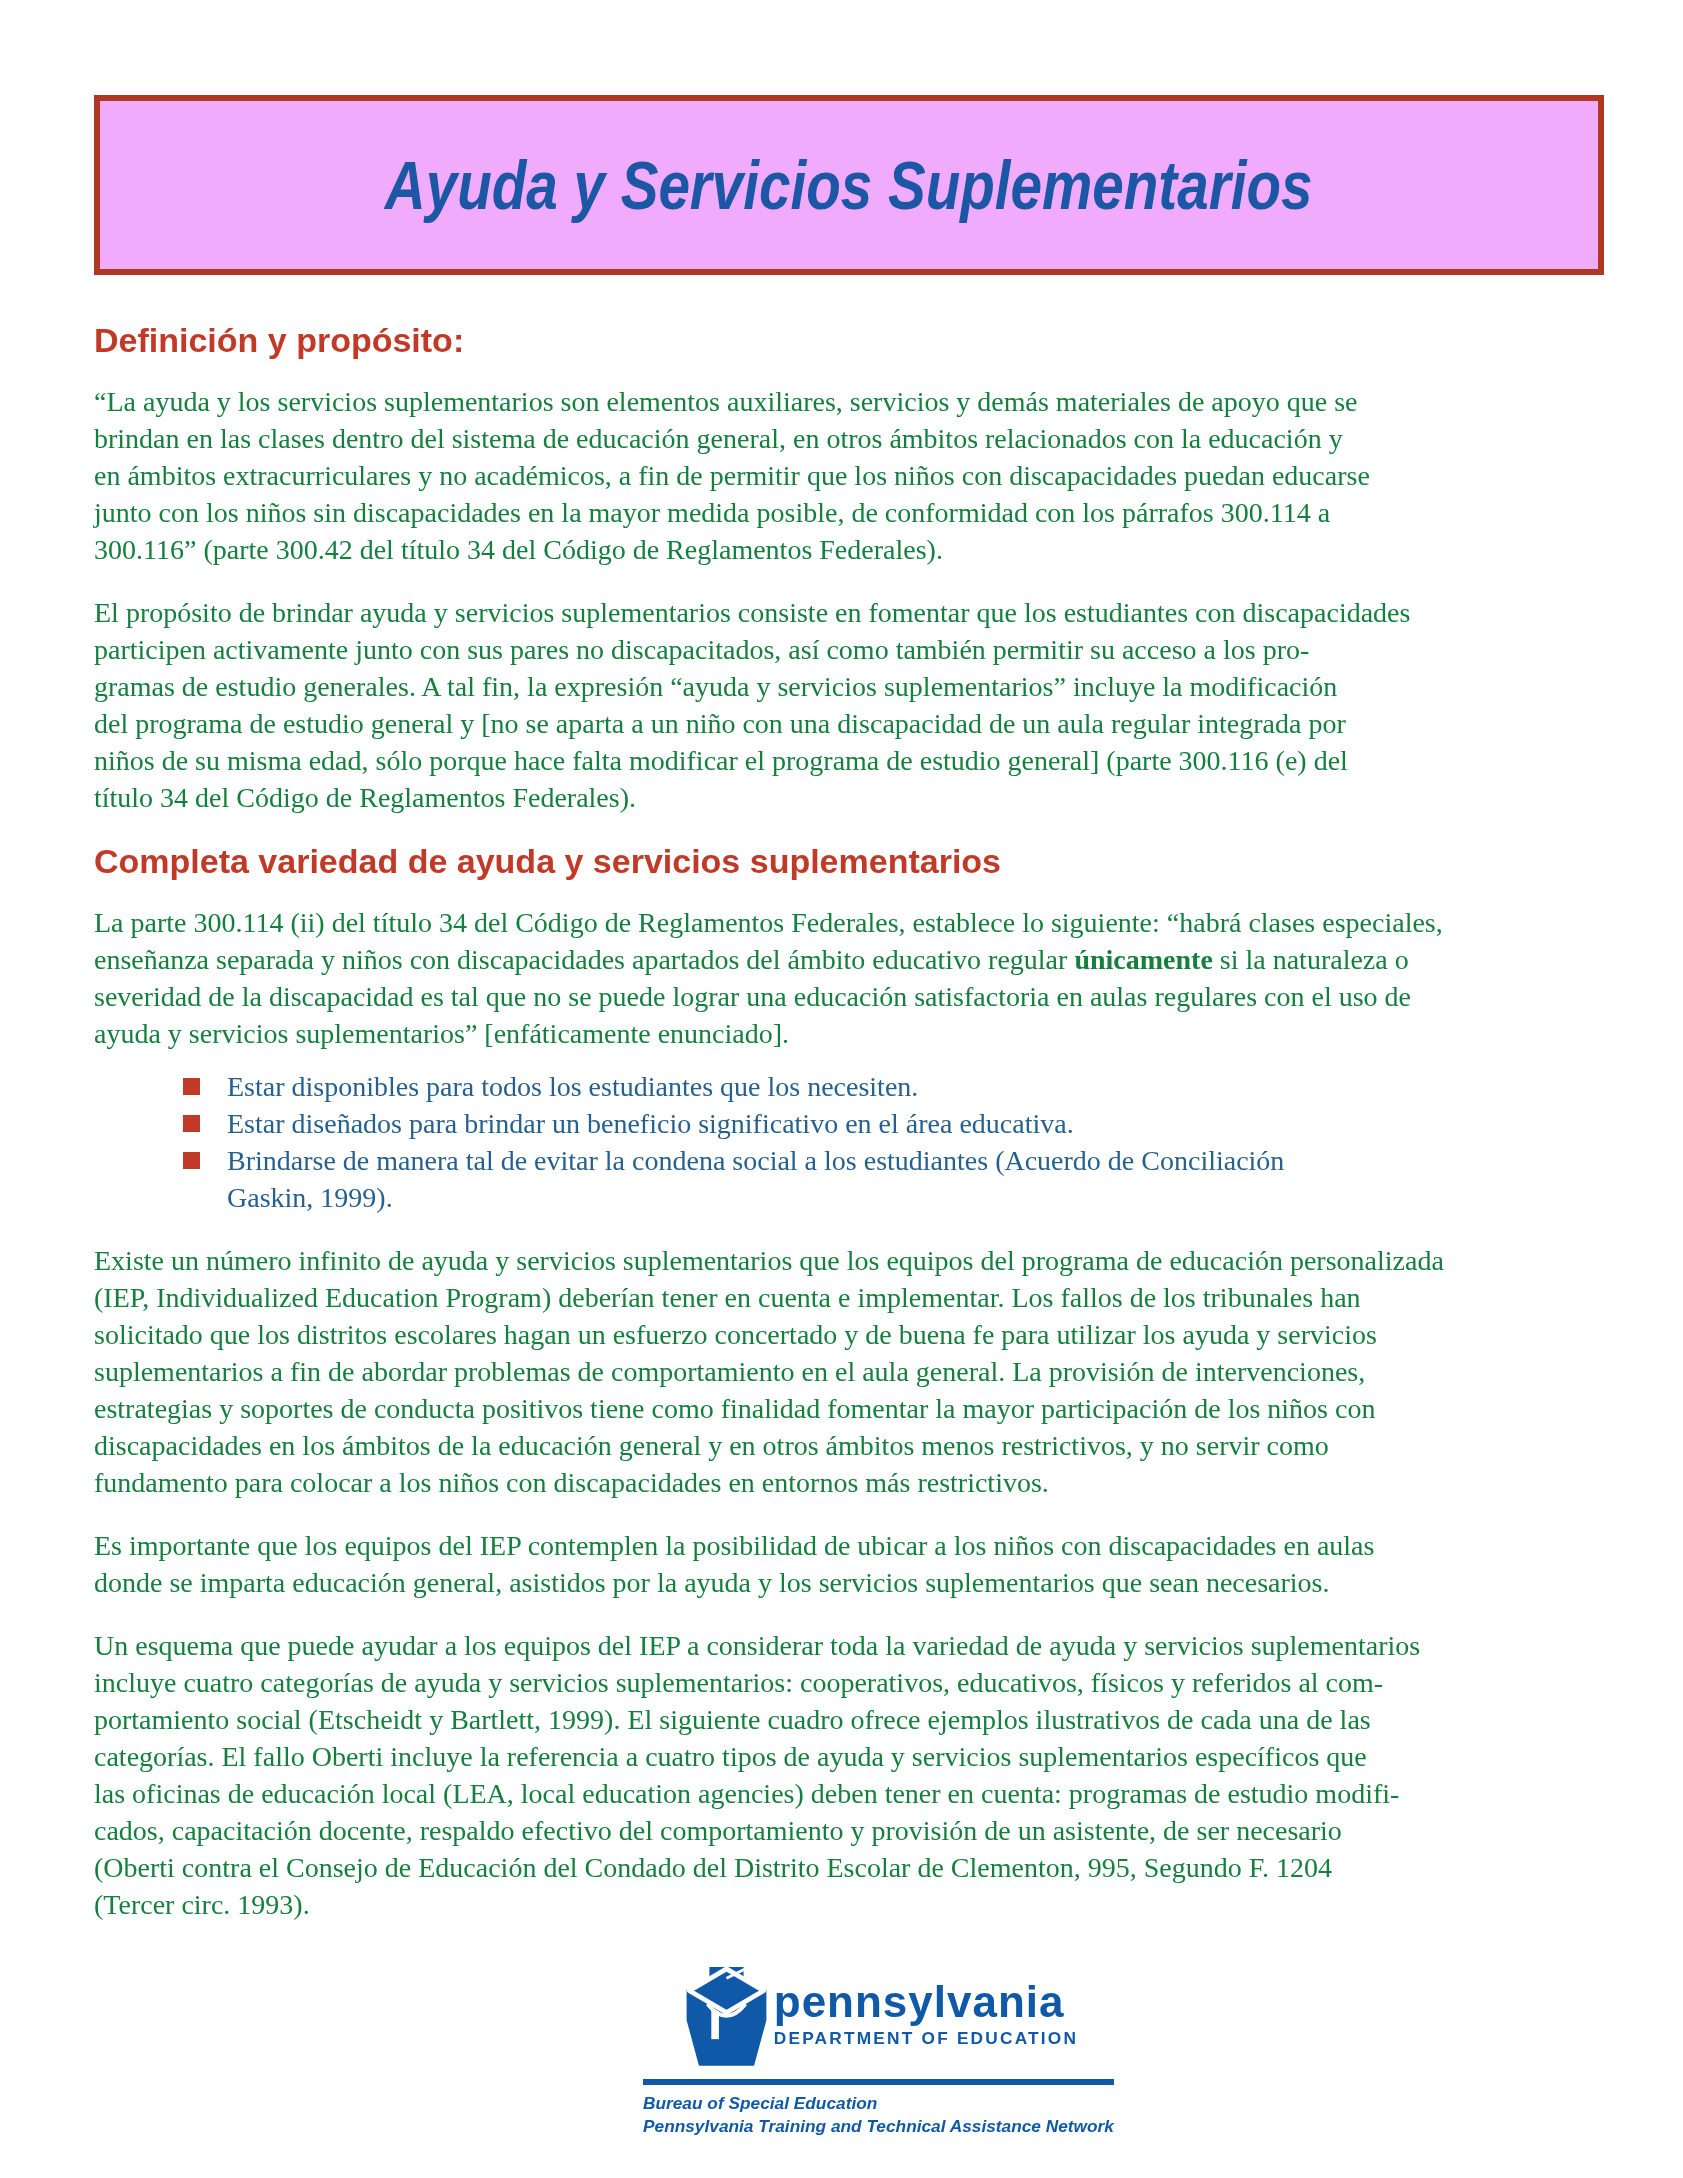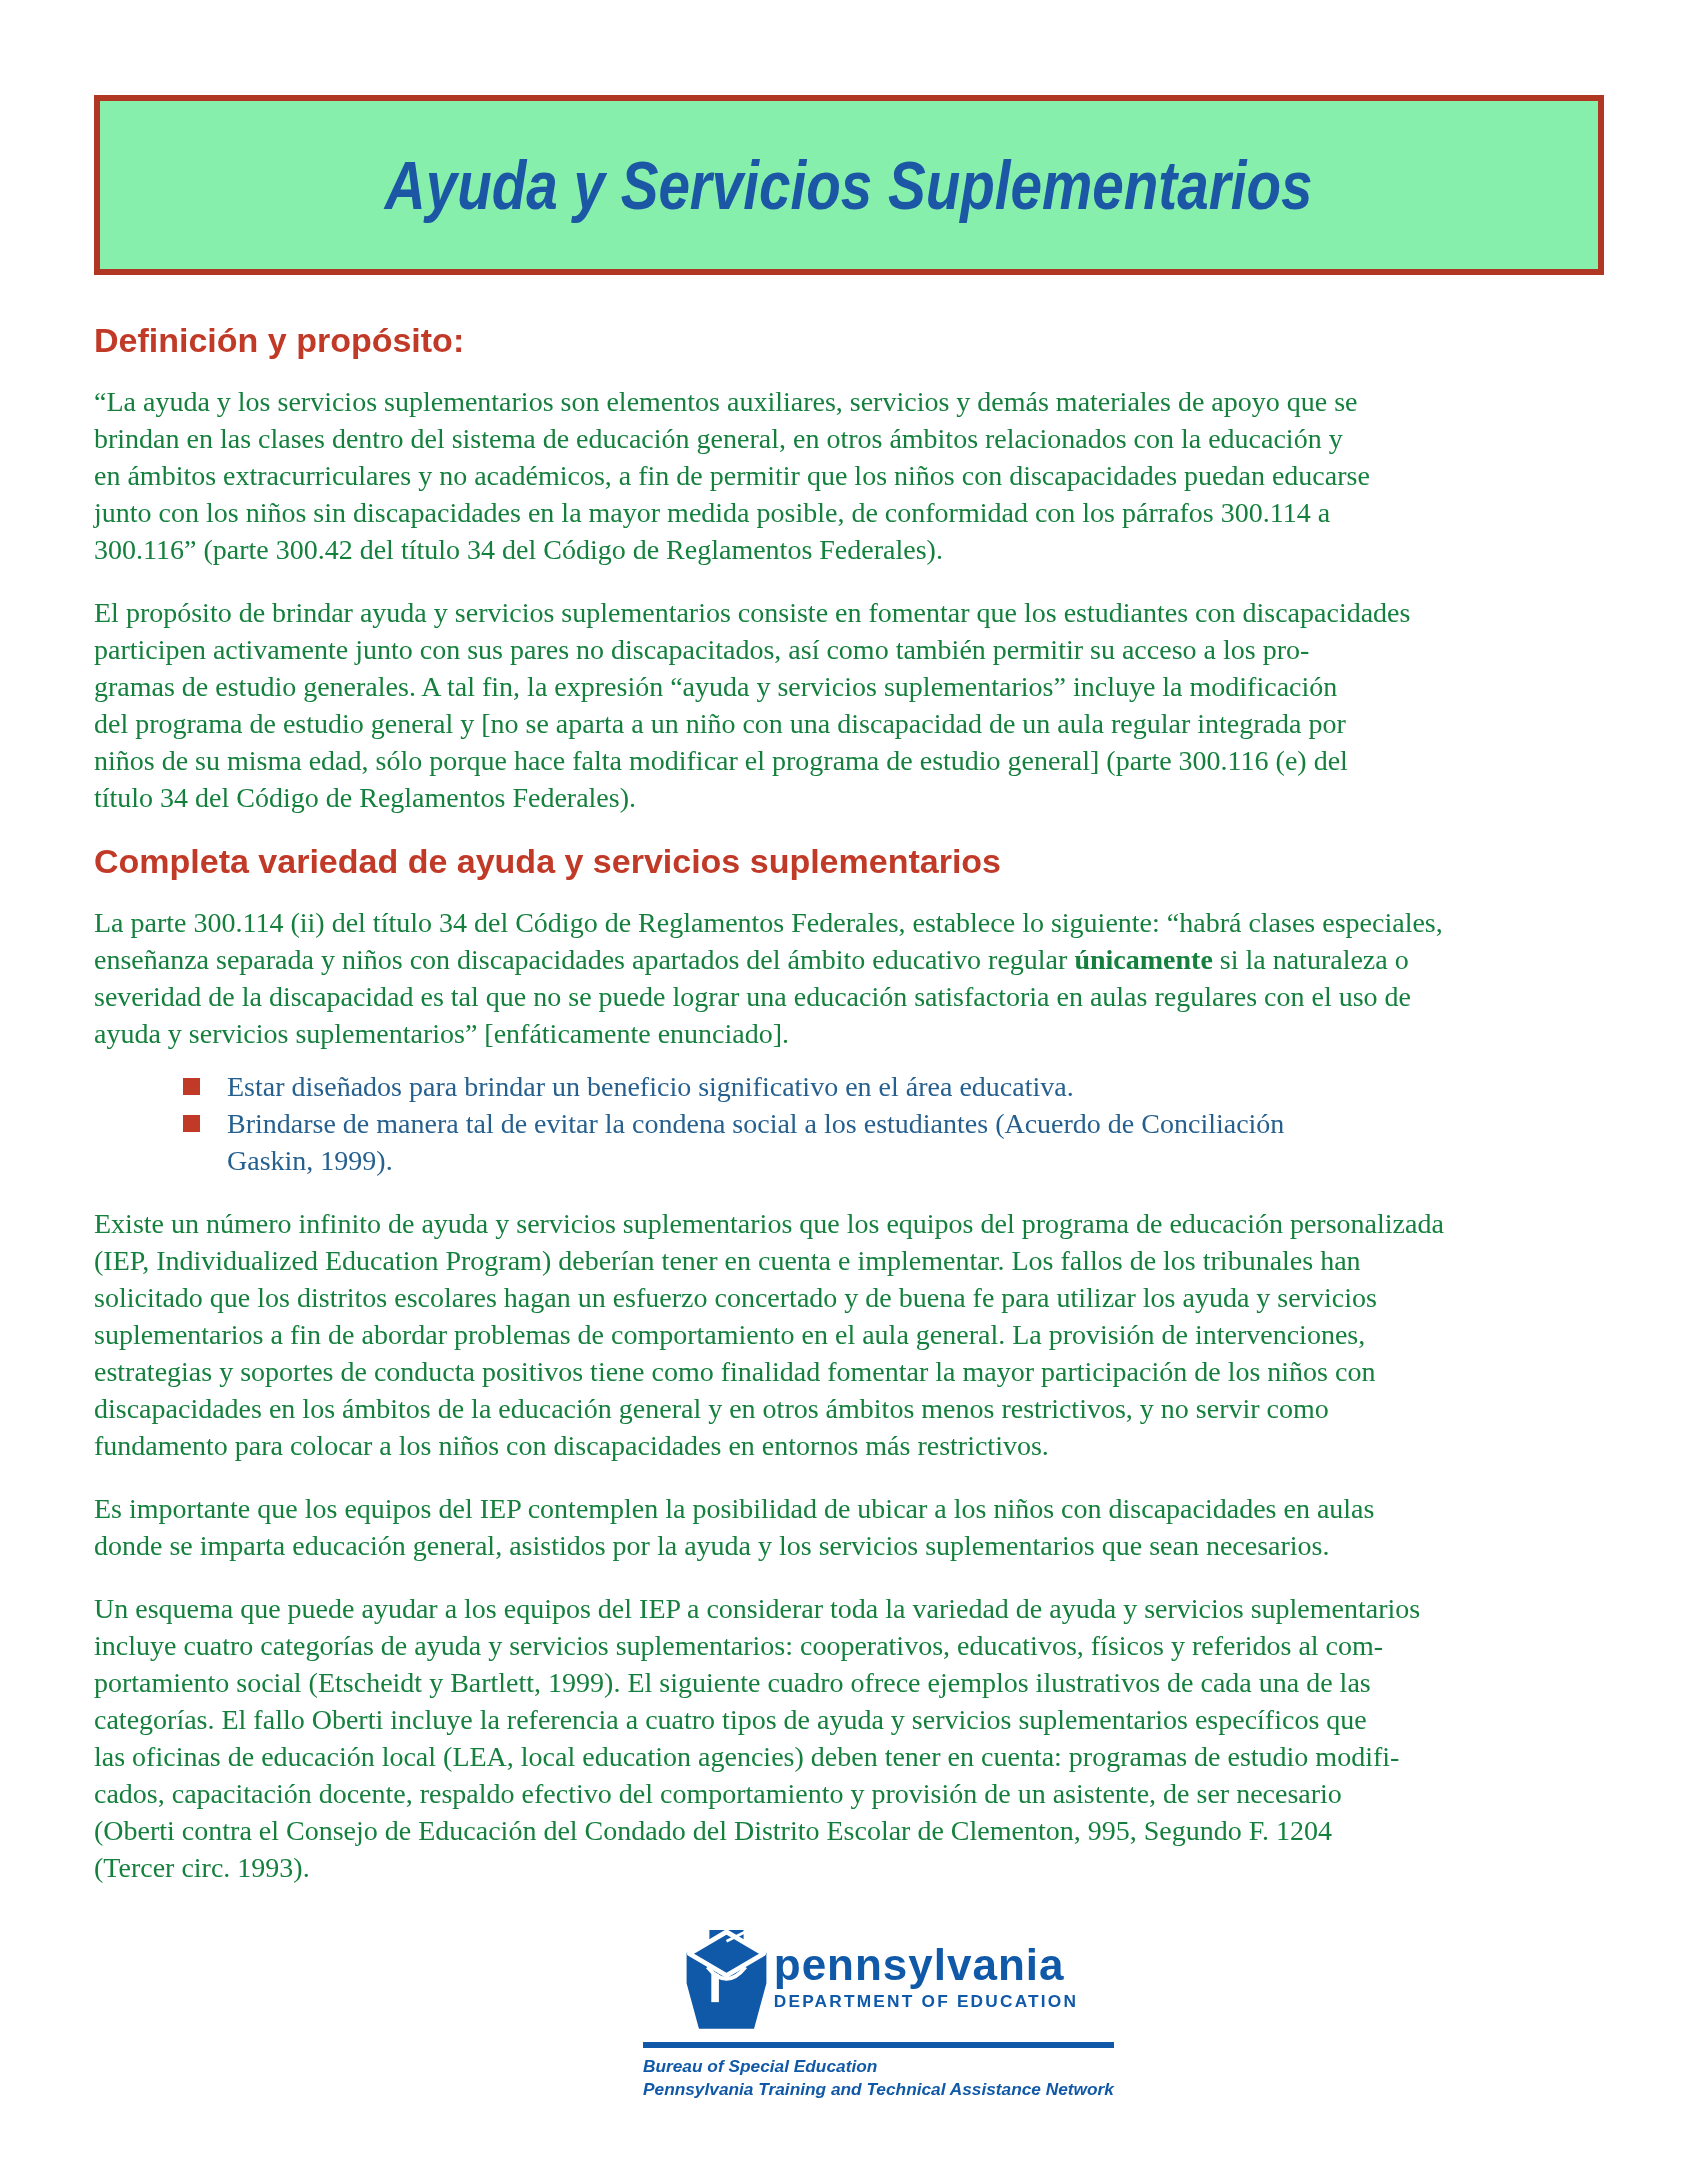--- a/index.html
+++ b/index.html
@@ -9,21 +9,21 @@
     overflow: hidden;
     font-family: "Liberation Serif", serif;
   }
   .page { padding: 95px 40px 0 94px; box-sizing: border-box; }
 
   
   .title-box {
     width: 1510px; height: 180px;
     box-sizing: border-box;
     border: 6px solid #b03822;
-    background: #86efac;
+    background: #f0abfc;
     display: flex; align-items: center; justify-content: center;
   }
   .title {
     font-family: "Liberation Sans", sans-serif;
     font-style: italic; font-weight: 700;
     font-size: 69px; line-height: 69px;
     color: #1b57a5;
     transform: scaleX(0.82);
     white-space: nowrap;
   }
@@ -121,20 +121,24 @@
 
   <p class="para"><span>La parte 300.114 (ii) del título 34 del Código de Reglamentos Federales, establece lo siguiente: “habrá clases especiales,
 enseñanza separada y niños con discapacidades apartados del ámbito educativo regular </span><strong>únicamente</strong><span> si la naturaleza o
 severidad de la discapacidad es tal que no se puede lograr una educación satisfactoria en aulas regulares con el uso de
 ayuda y servicios suplementarios” [enfáticamente enunciado].</span></p>
 
 
   <ul class="bullets">
     <li>
       <span class="sq"></span>
+      <span class="li-text">Estar disponibles para todos los estudiantes que los necesiten.</span>
+    </li>
+    <li>
+      <span class="sq"></span>
       <span class="li-text">Estar diseñados para brindar un beneficio significativo en el área educativa.</span>
     </li>
     <li>
       <span class="sq"></span>
       <span class="li-text">Brindarse de manera tal de evitar la condena social a los estudiantes (Acuerdo de Conciliación
 Gaskin, 1999).</span>
     </li>
   </ul>
 
   <p class="para">Existe un número infinito de ayuda y servicios suplementarios que los equipos del programa de educación personalizada

